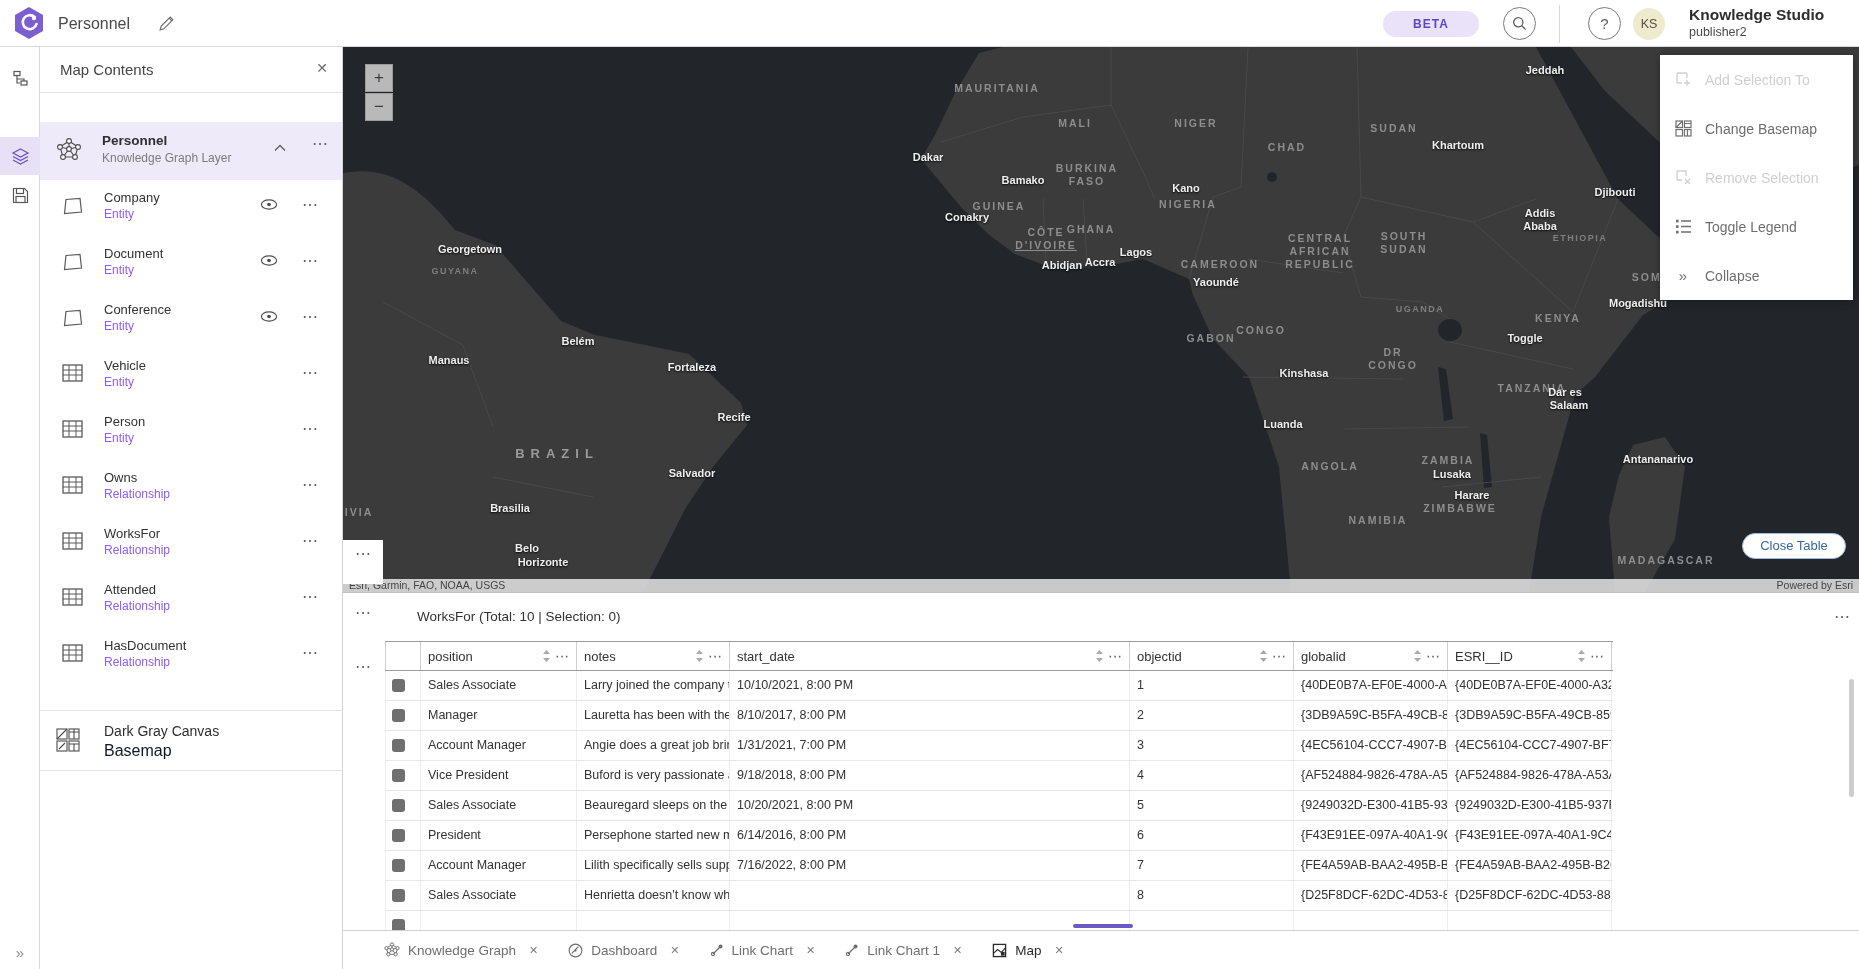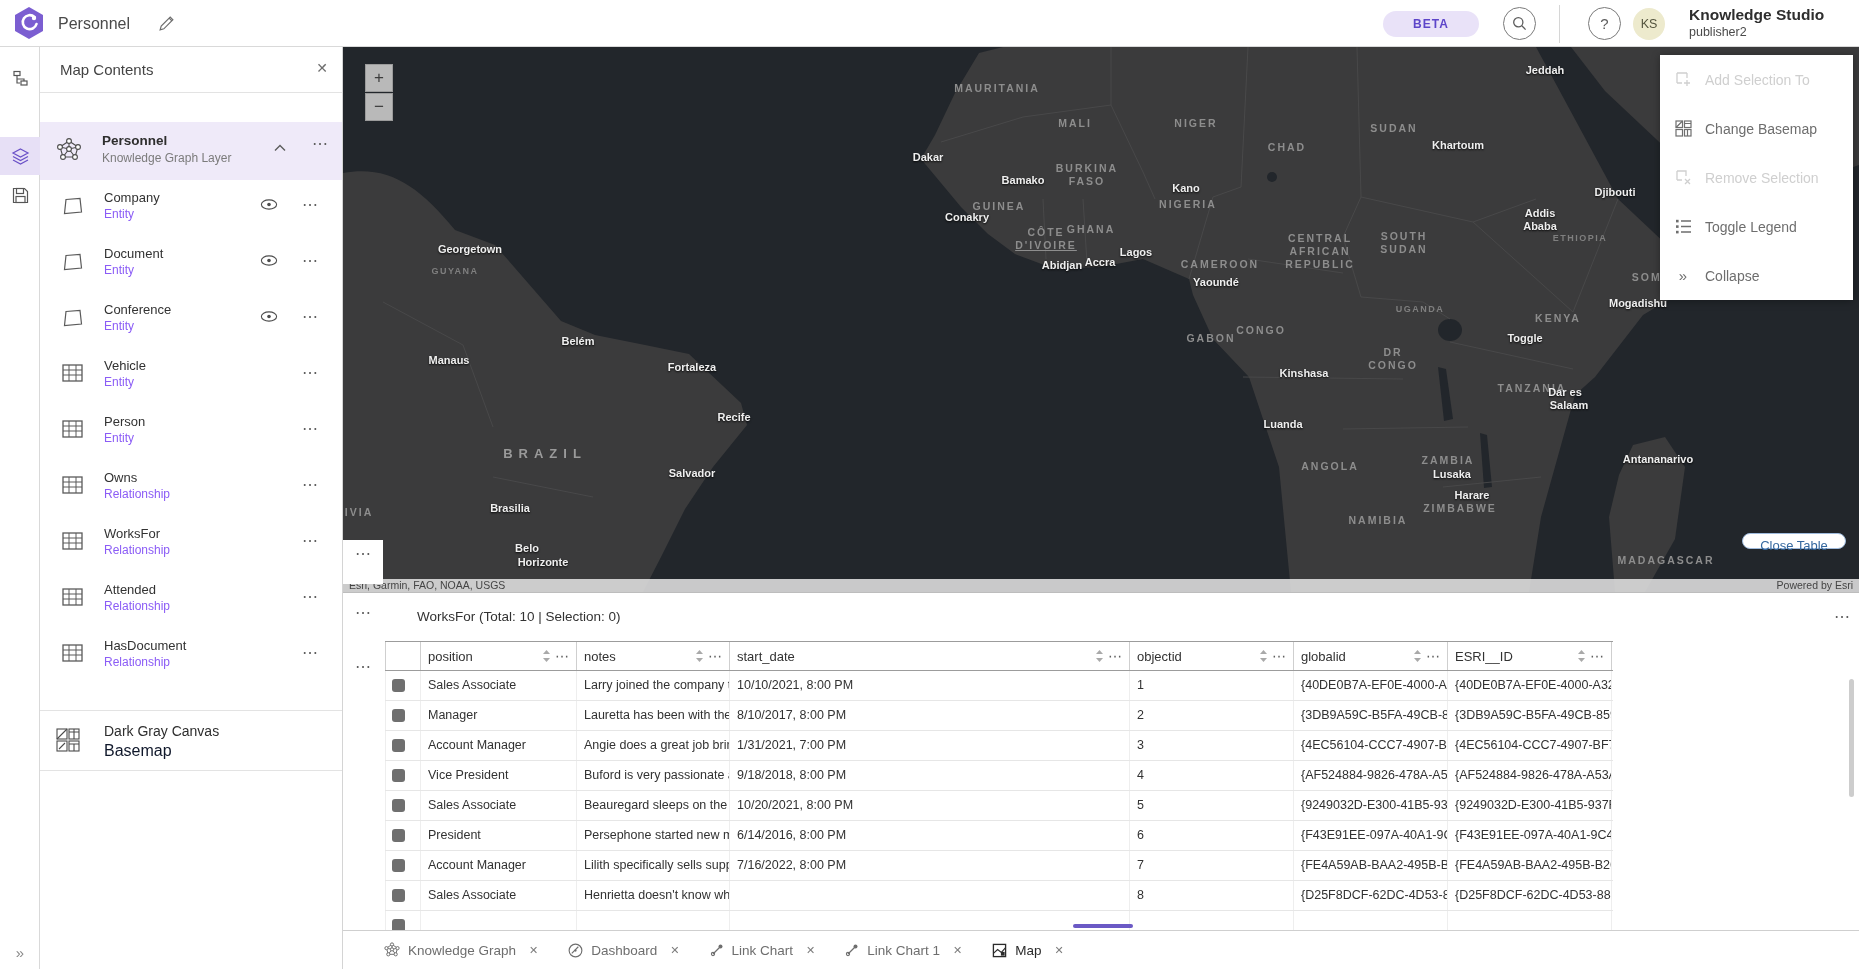--- a/index.html
+++ b/index.html
@@ -83,21 +83,21 @@
   .white-gutter .dots { position:absolute; left:12px; top:6px; }
 
   
   .menu { position:absolute; left:1660px; top:55px; width:193px; height:245px; background:#fff;
     box-shadow:0 1px 8px rgba(0,0,0,.35); z-index:40; }
   .menu-item { height:49px; display:flex; align-items:center; padding-left:14px; gap:13px;
     color:#6e6e6e; font-size:14px; cursor:pointer; }
   .menu-item.disabled { color:#cfcfcf; cursor:default; }
   .menu-item .mi { width:18px; display:flex; justify-content:center; }
 
-  .close-table-btn { position:absolute; left:1742px; top:533px; width:104px; height:16px; background:#fff;
+  .close-table-btn { position:absolute; left:1742px; top:533px; width:104px; height:26px; background:#fff;
     border:1px solid #9fbbdd; border-radius:13px; color:#35689f; font-size:13px; text-align:center;
     line-height:24px; cursor:pointer; z-index:6; }
 
   
   .dock { position:absolute; left:343px; top:592px; width:1516px; height:338px; background:#fff; z-index:5;
     border-top:1px solid #bdbdbd; overflow:hidden; }
   .dock-title { position:absolute; left:74px; top:16px; font-size:13.5px; color:#323232; }
   .dock-dots-r { position:absolute; right:8px; top:16px; }
   .g-dots-1 { position:absolute; left:12px; top:12px; }
   .g-dots-2 { position:absolute; left:12px; top:66px; }
@@ -199,21 +199,21 @@
       <div class="mlabel country small" style="left: 1077px; top: 262px;">UGANDA</div>
       <div class="mlabel country" style="left: 1215px; top: 271px;">KENYA</div>
       <div class="mlabel country" style="left: 1189px; top: 341px;">TANZANIA</div>
       <div class="mlabel country" style="left: 987px; top: 419px;">ANGOLA</div>
       <div class="mlabel country" style="left: 1105px; top: 413px;">ZAMBIA</div>
       <div class="mlabel country" style="left: 1117px; top: 461px;">ZIMBABWE</div>
       <div class="mlabel country" style="left: 1035px; top: 473px;">NAMIBIA</div>
       <div class="mlabel country" style="left: 1323px; top: 513px;">MADAGASCAR</div>
       <div class="mlabel country small" style="left: 112px; top: 224px;">GUYANA</div>
       <div class="mlabel country" style="left: 2px; top: 465px;">BOLIVIA</div>
-      <div class="mlabel country big" style="left: 202px; top: 406px;">BRAZIL</div>
+      <div class="mlabel country big" style="left: 214px; top: 406px;">BRAZIL</div>
     </div>
   <div>
 
   <div class="mlabel city" style="left: 585px; top: 110px;">Dakar</div>
       <div class="mlabel city" style="left: 680px; top: 133px;">Bamako</div>
       <div class="mlabel city" style="left: 624px; top: 170px;">Conakry</div>
       <div class="mlabel city" style="left: 843px; top: 141px;">Kano</div>
       <div class="mlabel city" style="left: 719px; top: 218px;">Abidjan</div>
       <div class="mlabel city" style="left: 757px; top: 215px;">Accra</div>
       <div class="mlabel city" style="left: 793px; top: 205px;">Lagos</div>

